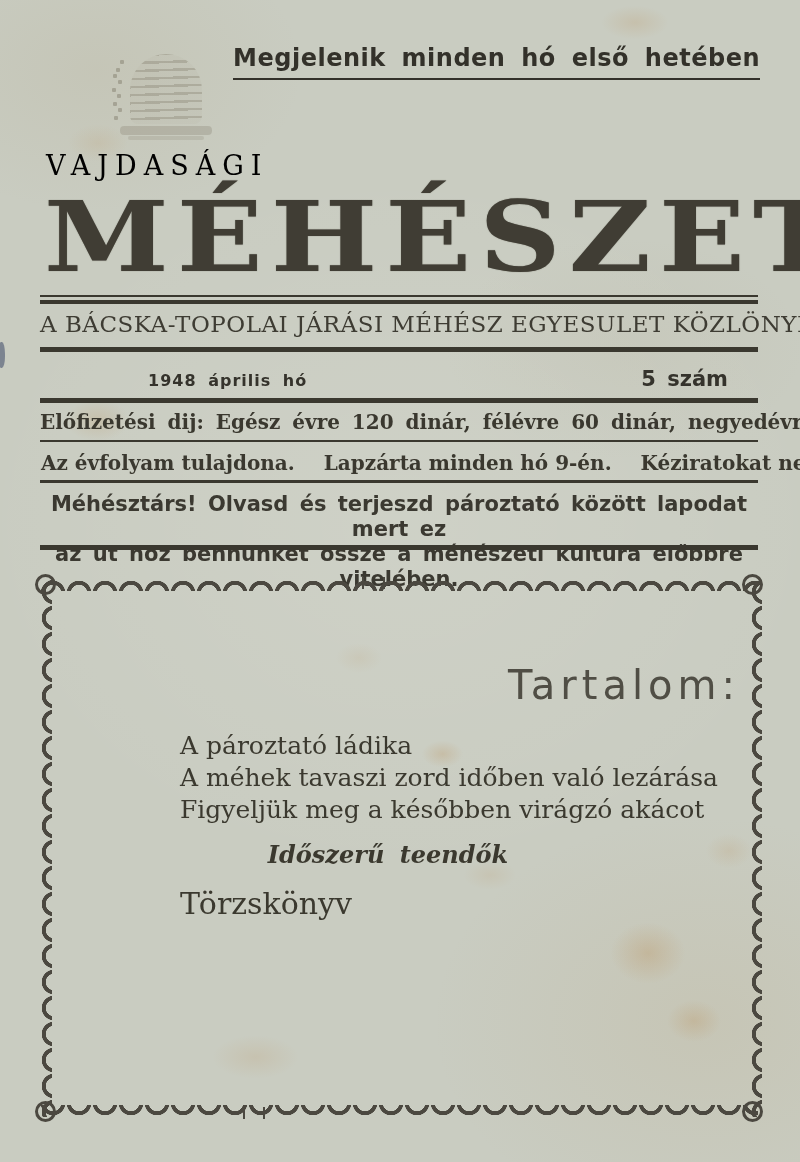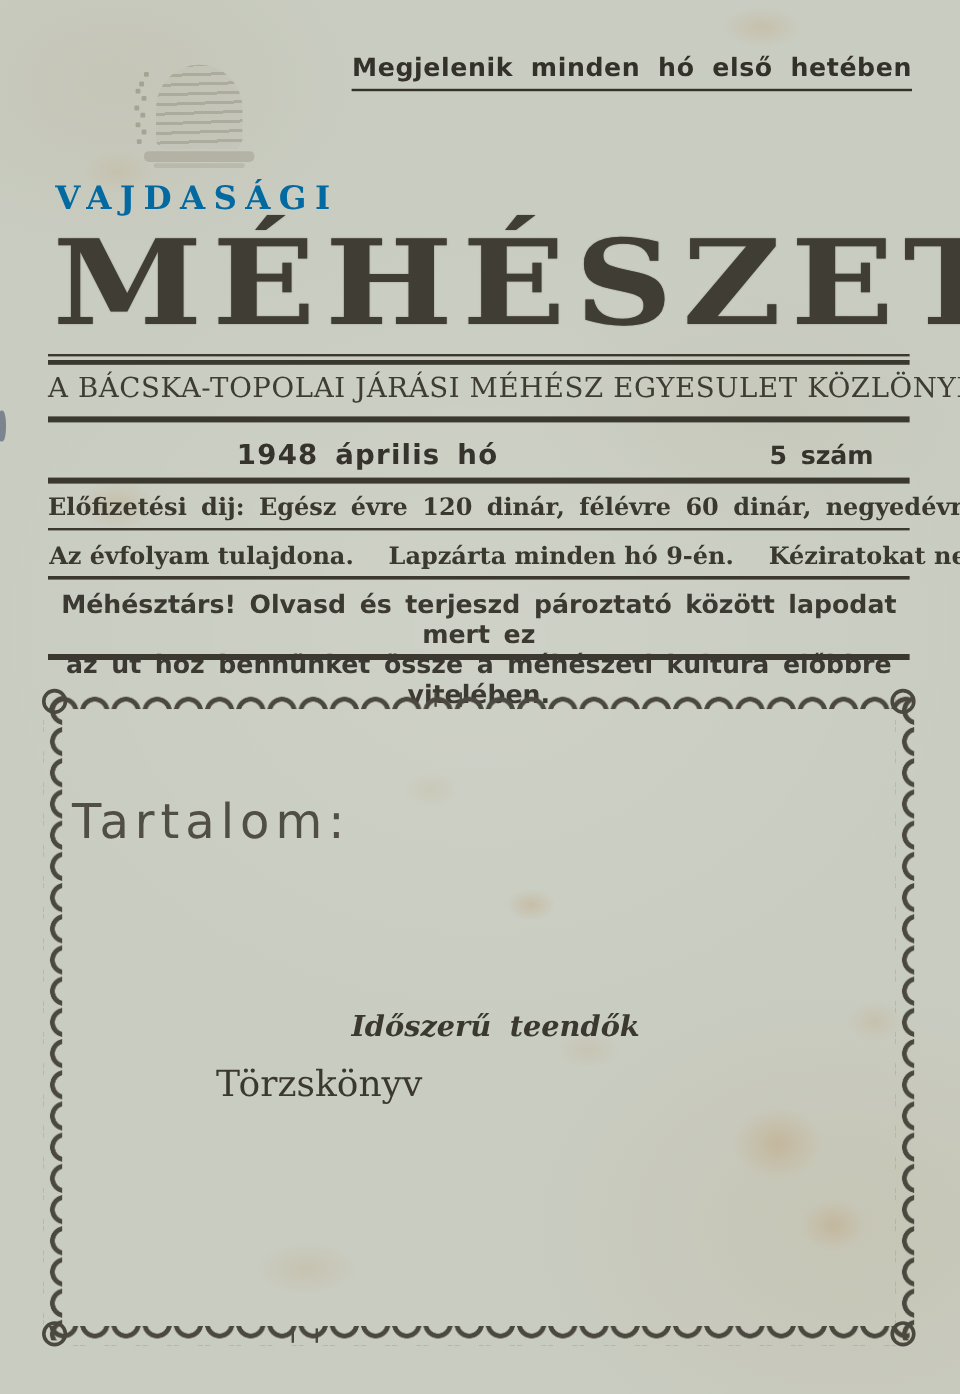--- a/index.html
+++ b/index.html
@@ -16,21 +16,21 @@
       radial-gradient(ellipse 420px 320px at 88% 88%, rgba(178,148,98,.12), transparent 65%),
       radial-gradient(ellipse 600px 500px at 50% 45%, rgba(255,255,248,.10), transparent 72%),
       radial-gradient(ellipse 260px 160px at 78% 30%, rgba(160,145,110,.08), transparent 70%);
   }
   .stain{position:absolute;border-radius:50%;pointer-events:none;}
 
   
   .pub-note{
     position:absolute;top:44px;right:40px;
     font-family:"DejaVu Sans","Liberation Sans",sans-serif;
-    font-weight:bold;font-size:21px;letter-spacing:.5px;word-spacing:7px;
+    font-weight:bold;font-size:24px;letter-spacing:.5px;word-spacing:7px;
     color:#33312a;border-bottom:2.5px solid #33312a;padding-bottom:6px;
   }
   .postage{
     position:absolute;top:92px;right:42px;
     font-size:23px;word-spacing:9px;color:#3e3c33;
   }
 
   
   .stamp{position:absolute;left:98px;top:40px;width:120px;height:105px;opacity:.5;}
   .stamp-dome{
@@ -46,41 +46,41 @@
   .stamp-dots{position:absolute;left:18px;top:28px;width:4px;height:4px;border-radius:1px;
     background:rgba(90,82,64,.6);
     box-shadow:4px -8px rgba(90,82,64,.6), -3px 6px rgba(90,82,64,.6),
       2px 12px rgba(90,82,64,.6), -4px 20px rgba(90,82,64,.6),
       1px 26px rgba(90,82,64,.6), -3px 34px rgba(90,82,64,.6),
       2px 40px rgba(90,82,64,.6), -2px 48px rgba(90,82,64,.6);}
 
   
   .kicker{
     position:absolute;left:46px;top:150px;
-    font-weight:bold;font-size:27px;letter-spacing:7px;color:#0369a1;
+    font-weight:normal;font-size:27px;letter-spacing:7px;color:#000000;
   }
   .masthead{
     position:absolute;left:44px;top:188px;line-height:1;
     font-weight:bold;font-size:98px;letter-spacing:7px;color:#403d34;
     transform:scaleX(1.15);transform-origin:left top;white-space:nowrap;
     text-shadow:0 0 1px rgba(64,61,52,.6);
   }
   .rule{position:absolute;left:40px;width:718px;background:#3a382f;}
   .subtitle{
     position:absolute;left:40px;top:311px;width:718px;text-align:center;
     font-size:23px;letter-spacing:.5px;color:#3e3c33;white-space:nowrap;
   }
 
   
   .issue-row{
     position:absolute;left:40px;top:367px;width:718px;display:flex;align-items:baseline;
     font-family:"DejaVu Sans","Liberation Sans",sans-serif;color:#35332c;
   }
   .issue-vol{flex:1;text-align:left;padding-left:18px;font-weight:bold;font-size:21px;}
-  .issue-date{flex:1.2;text-align:right;font-weight:bold;font-size:23px;letter-spacing:1px;word-spacing:5px;}
+  .issue-date{flex:1.2;text-align:center;font-weight:bold;font-size:16px;letter-spacing:1px;word-spacing:5px;}
   .issue-num{flex:1;text-align:right;padding-right:30px;font-weight:bold;font-size:21px;word-spacing:4px;}
 
   .subscription{
     position:absolute;left:40px;top:410px;width:718px;text-align:center;
     font-weight:bold;font-size:20px;word-spacing:5px;color:#3a382f;white-space:nowrap;
   }
   .ownership-row{
     position:absolute;left:30px;top:451px;width:740px;text-align:center;
     font-weight:bold;font-size:20px;color:#3a382f;white-space:nowrap;
   }
@@ -106,30 +106,30 @@
   .fr-right{top:4px;bottom:4px;right:0;width:16px;
     background:radial-gradient(circle 12.5px at 18px 13px, rgba(0,0,0,0) 8px, #4b4840 8.5px, #4b4840 12px, rgba(0,0,0,0) 12.5px);
     background-size:16px 26px;background-repeat:repeat-y;}
   .fr-corner{width:15px;height:15px;border:3.5px solid #4b4840;border-radius:50%;}
   .fr-c-tl{left:-1px;top:-1px;} .fr-c-tr{right:-1px;top:-1px;}
   .fr-c-bl{left:-1px;bottom:-1px;} .fr-c-br{right:-1px;bottom:-1px;}
   .fr-tick{position:absolute;width:2px;height:12px;background:#4b4840;}
 
   
   .toc-title{
-    position:absolute;left:60px;top:662px;width:680px;text-align:left;
+    position:absolute;left:60px;top:662px;width:680px;text-align:right;
     font-family:"DejaVu Sans","Liberation Sans",sans-serif;
     font-weight:normal;font-size:40px;letter-spacing:5px;color:#504e45;
   }
   .toc-items{
     position:absolute;left:180px;top:730px;
     font-size:25px;line-height:32px;color:#3b392f;white-space:nowrap;
   }
   .toc-sub{
-    position:absolute;left:68px;top:840px;width:690px;text-align:center;
+    position:absolute;left:43px;top:840px;width:690px;text-align:center;
     font-style:italic;font-weight:bold;font-size:24px;word-spacing:7px;color:#3b392f;
   }
   .toc-last{
     position:absolute;left:180px;top:886px;font-size:30px;color:#3b392f;
   }
 
   .edge-mark{position:absolute;left:-2px;top:342px;width:7px;height:26px;
     background:#4a5370;opacity:.6;border-radius:45%;}
 </style>
 </head>
@@ -206,17 +206,22 @@
     <div class="fr fr-corner fr-c-bl"></div>
     <div class="fr fr-corner fr-c-br"></div>
     <div class="fr-tick" style="left:326px;top:2px;"></div>
     <div class="fr-tick" style="left:347px;top:2px;"></div>
     <div class="fr-tick" style="left:207px;bottom:2px;"></div>
     <div class="fr-tick" style="left:227px;bottom:2px;"></div>
   </div>
 
   <div class="toc-title">Tartalom:</div>
 
+  <div class="toc-items">
+    <div>A pároztató ládika</div>
+    <div>A méhek tavaszi zord időben való lezárása</div>
+    <div>Figyeljük meg a későbben virágzó akácot</div>
+  </div>
 
   <div class="toc-sub">Időszerű teendők</div>
 
   <div class="toc-last">Törzskönyv</div>
 </div>
 
 </body></html>

